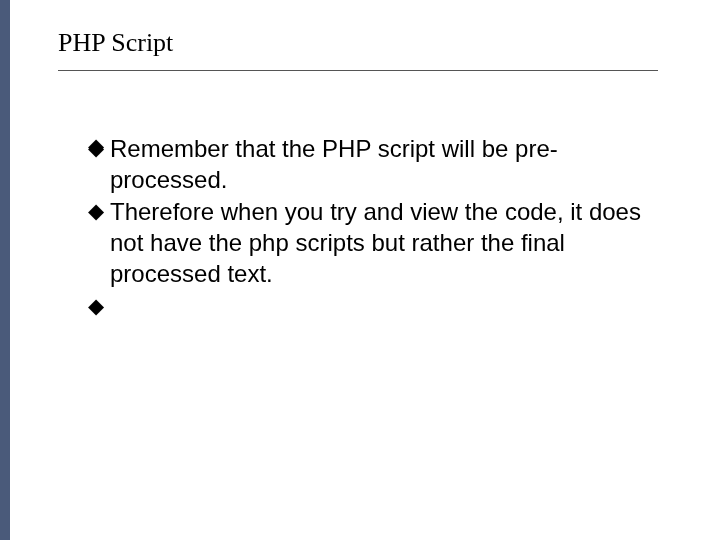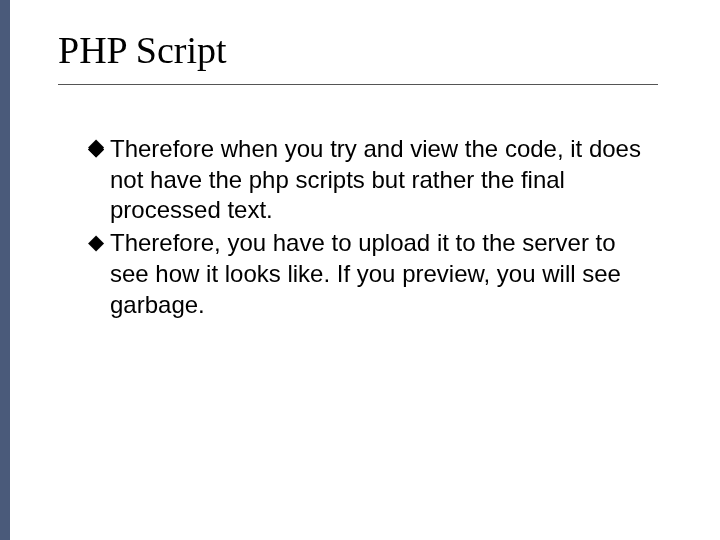--- a/index.html
+++ b/index.html
@@ -28,21 +28,21 @@
   .title-block {
     position: absolute;
     left: 58px;
     top: 28px;
     width: 600px;
     padding-bottom: 12px;
     border-bottom: 1px solid #555;
   }
   .title {
     font-family: "Times New Roman", Times, serif;
-    font-size: 38px;
+    font-size: 26px;
     color: #000;
     margin: 0;
     font-weight: normal;
   }
   .body {
     position: absolute;
     left: 88px;
     top: 132px;
     width: 560px;
   }
@@ -72,23 +72,23 @@
   <div class="title-block">
     <h1 class="title">PHP Script</h1>
   </div>
 
   <div class="body">
     <div class="bullet">
       <span class="dia">◆</span>
     </div>
     <div class="bullet">
       <span class="dia">◆</span>
+      <span>Remember that the PHP script will be pre-processed.</span>
     </div>
     <div class="bullet">
       <span class="dia">◆</span>
       <span>Therefore when you try and view the code, it does not have the php scripts but rather the final processed text.</span>
     </div>
     <div class="bullet">
       <span class="dia">◆</span>
-      <span>Therefore, you have to upload it to the server to see how it looks like. If you preview, you will see garbage.</span>
     </div>
   </div>
 </div>
 
 </body></html>

